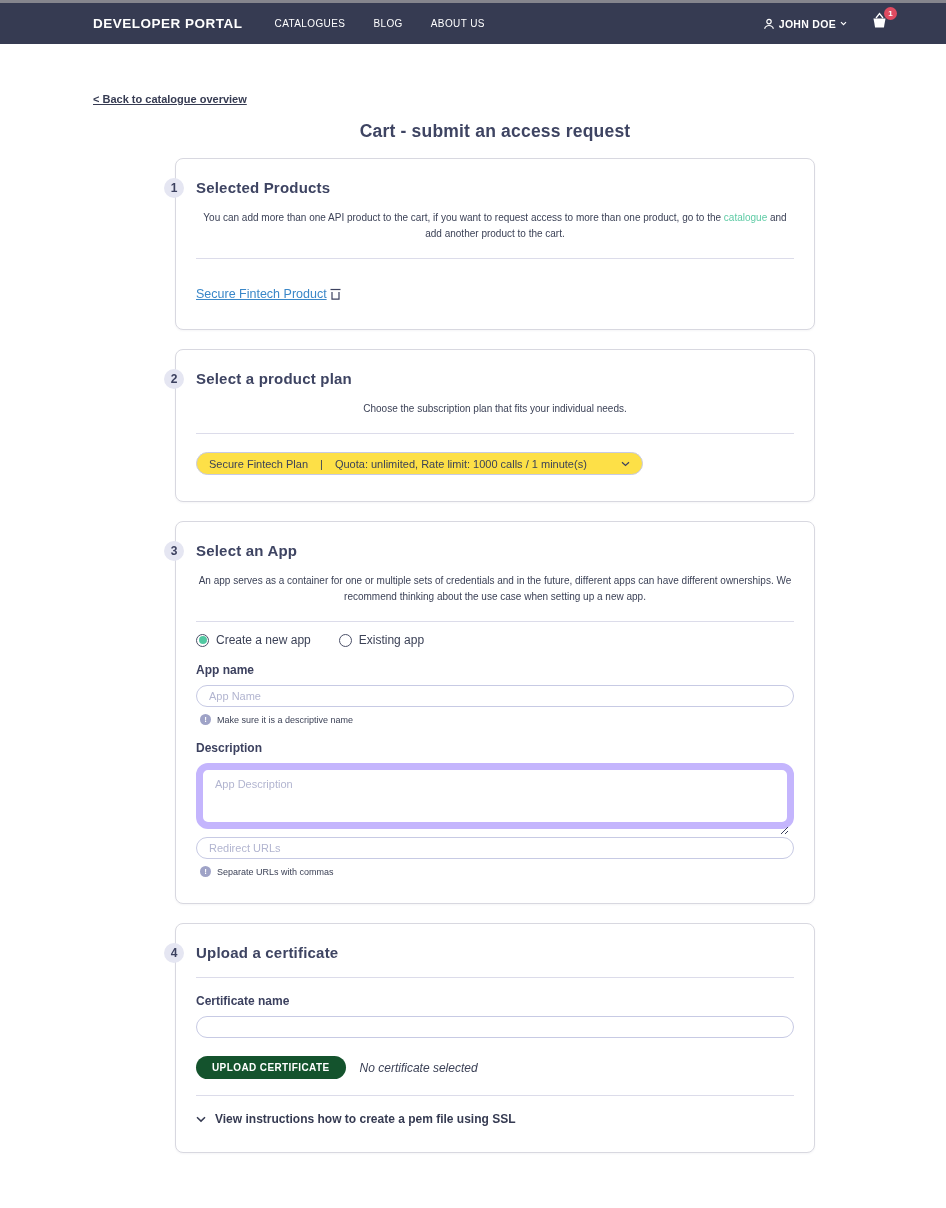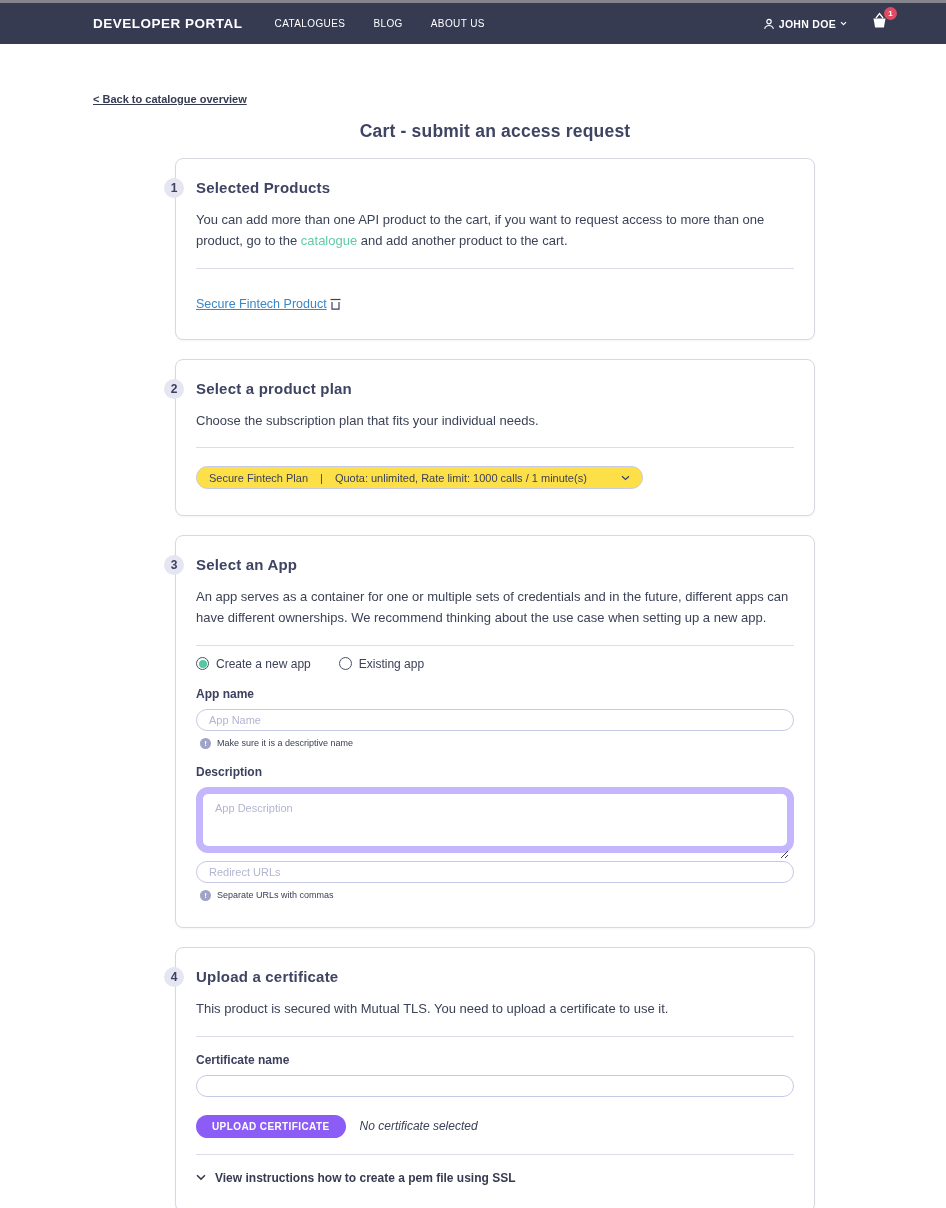--- a/index.html
+++ b/index.html
@@ -26,21 +26,21 @@
     font-weight:600; letter-spacing:0.2px; }
 
   .cards { width:640px; margin-left:175px; }
   .card { position:relative; background:#fff; border:1px solid #d8d8e0; border-radius:8px;
     padding:20px 20px 26px 20px; margin-top:19px; box-shadow:0 1px 2px rgba(60,64,90,0.05); }
   .card:first-child { margin-top:16px; }
   .badge { position:absolute; left:-12px; top:19px; width:20px; height:20px; border-radius:50%;
     background:#e5e6f2; color:#3c415f; font-size:12px; font-weight:bold;
     display:flex; align-items:center; justify-content:center; }
   .card h2 { color:#3e4462; font-size:15px; font-weight:600; letter-spacing:0.2px; margin-bottom:14px; }
-  .card p { color:#3c4257; font-size:13px; line-height:1.6; }
+  .card p { color:#3c4257; font-size:10px; line-height:1.6;text-align:center; }
   .divider { border:none; border-top:1px solid #dcdcea; margin:16px 0 0 0; }
 
   .link-green { color:#5ecba5; cursor:pointer; }
   .product-row { display:flex; align-items:center; margin-top:26px; }
   .link-blue { color:#3a87c8; font-size:12.5px; text-decoration:underline; cursor:pointer; }
   .trash-btn { background:none; border:none; cursor:pointer; padding:2px; line-height:0; }
 
   
   .select-pill { margin-top:18px; width:447px; height:23px; border:1px solid #c7cae4; border-radius:999px;
     display:flex; align-items:center; padding:0 12px; cursor:pointer; background:#fde047; }
@@ -67,21 +67,21 @@
   .hint-text { color:#3c4257; font-size:9px; }
 
   .textarea-wrap { position:relative; margin-top:8px; }
   .textarea { width:100%; height:66px; border:7px solid #c4b5fd; border-radius:12px; padding:8px 12px;
     font-family:"Liberation Sans", sans-serif; font-size:11px; color:#3c4257; resize:none; outline:none; display:block; }
   .textarea::placeholder { color:#b2b5d0; }
   .resize-handle { position:absolute; right:4px; bottom:-7px; cursor:nwse-resize; line-height:0; }
 
   
   .cert-row { display:flex; align-items:center; gap:14px; margin-top:18px; }
-  .upload-btn { background:#8b5cf6; color:#fff; border:none; border-radius:999px; height:23px; padding:0 16px;
+  .upload-btn { background:#14532d; color:#fff; border:none; border-radius:999px; height:23px; padding:0 16px;
     font-family:"Liberation Sans", sans-serif; font-size:10px; font-weight:bold; letter-spacing:0.4px; cursor:pointer; }
   .no-cert { color:#3c4257; font-size:12px; font-style:italic; }
   .instructions-row { display:flex; align-items:center; gap:9px; margin-top:16px; cursor:pointer; }
   .instructions-text { color:#363b52; font-size:12px; font-weight:bold; }
 </style>
 </head>
 <body>
 
 
 
@@ -198,21 +198,20 @@
     <input class="input-pill" type="text" placeholder="Redirect URLs" style="">
     <div class="hint-row">
       <span class="hint-icon">!</span>
       <span class="hint-text">Separate URLs with commas</span>
     </div>
   </section>
 
   <section class="card">
     <div class="badge">4</div>
     <h2>Upload a certificate</h2>
-    <p>This product is secured with Mutual TLS. You need to upload a certificate to use it.</p>
     <hr class="divider">
     <label class="field-label">Certificate name</label>
     <input class="input-pill" type="text" style="">
     <div class="cert-row">
       <button class="upload-btn">UPLOAD CERTIFICATE</button>
       <span class="no-cert">No certificate selected</span>
     </div>
     <hr class="divider">
     <div class="instructions-row">
       <span style="line-height:0;">

